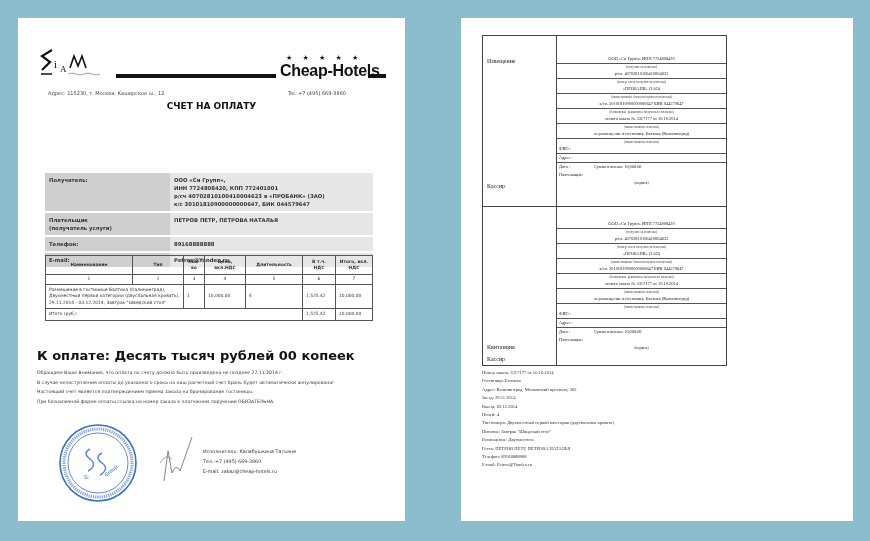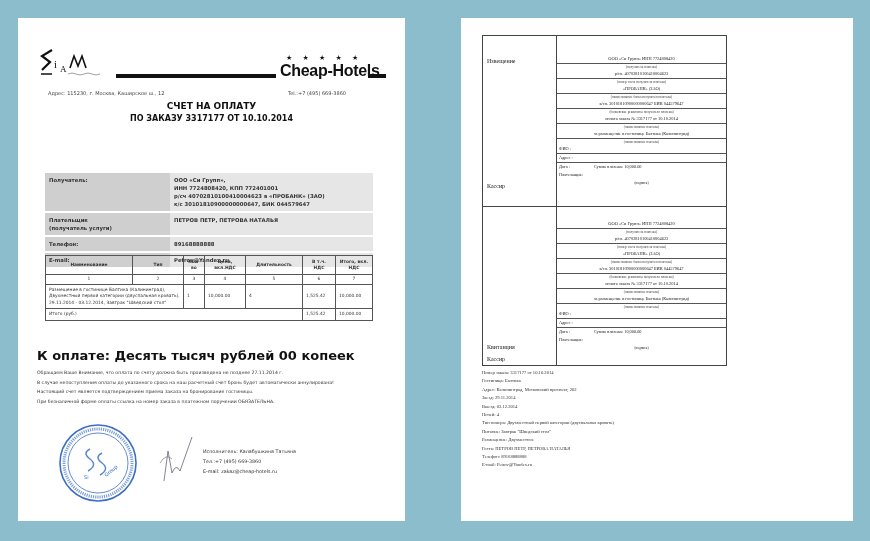--- a/index.html
+++ b/index.html
@@ -70,21 +70,20 @@
       <path d="M28 28 q4 -2 8 0 t8 0 t8 0 t8 0" stroke="#777" stroke-width="0.7" fill="none"></path>
     </svg>
     <div class="logo-line1"></div>
     <div class="stars">★ ★ ★ ★ ★</div>
     <div class="cheap-hotels">Cheap-Hotels</div>
     <div class="logo-line2"></div>
   </div>
   <div class="addr">Адрес: 115230, г. Москва, Каширское ш., 12</div>
   <div class="tel">Tel.:+7 (495) 669-3860</div>
   <div class="inv-title t1">СЧЕТ НА ОПЛАТУ</div>
-  <div class="inv-title t2">ПО ЗАКАЗУ 3317177 ОТ 10.10.2014</div>
 
   <table class="info-table">
     <tbody>
         <tr>
       <td class="lbl">Получатель:</td>
       <td class="val">
         <div>ООО «Си Групп»,</div>
         <div>ИНН 7724808420, КПП 772401001</div>
         <div>р/сч 40702810100410004623 в «ПРОБАНК» (ЗАО)</div>
         <div>к/с 30101810900000000647, БИК 044579647</div>

